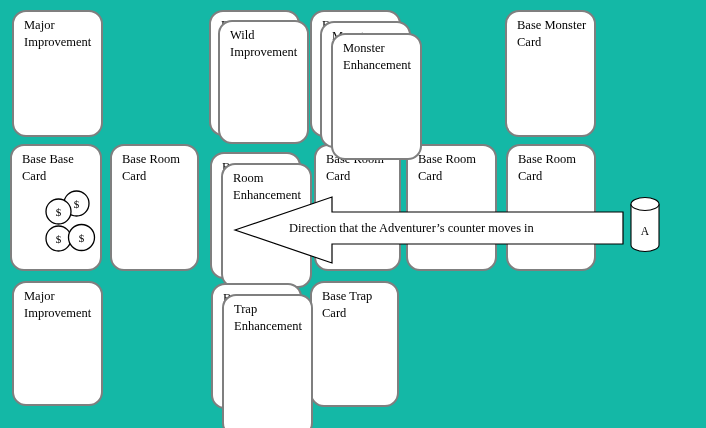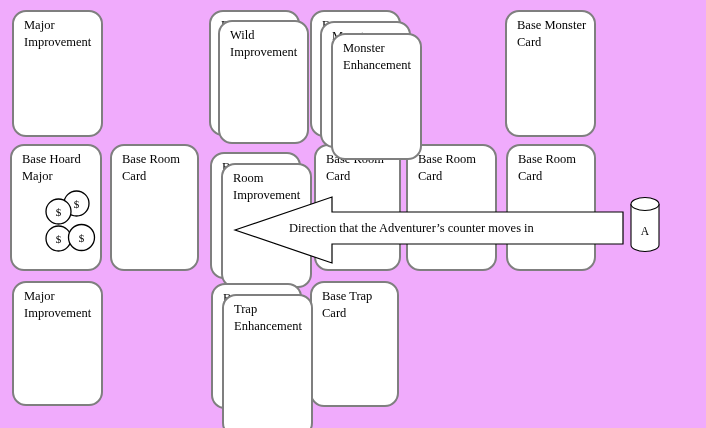--- a/index.html
+++ b/index.html
@@ -1,16 +1,16 @@
 <!DOCTYPE html>
 <html><head>
 <meta charset="utf-8">
 <style>
   html,body{margin:0;padding:0;background:#ffffff;}
-  #page{position:relative;width:706px;height:428px;background:#f0abfc;overflow:hidden;
+  #page{position:relative;width:706px;height:428px;background:#14b8a6;overflow:hidden;
         font-family:"Liberation Serif","DejaVu Serif",serif;color:#000;}
   .card{position:absolute;box-sizing:border-box;background:#ffffff;
         border:2px solid #7f7f7f;border-radius:14px;
         padding:5px 3px 0 10px;font-size:12.5px;line-height:17px;}
   .lbl{display:block;}
   .overlay{position:absolute;left:0;top:0;pointer-events:none;}
   #arrow-label{position:absolute;left:289px;top:221px;z-index:51;
                font-size:12.5px;white-space:nowrap;font-family:Liberation Serif, serif;}
   svg text{font-family:"Liberation Serif","DejaVu Serif",serif;}
 </style>
@@ -38,32 +38,32 @@
   </div>
   <div class="card" style="left:331px;top:33px;width:91px;height:127px;z-index:22">
     <span class="lbl">Monster Enhancement</span>
   </div>
 
   <div class="card" style="left:505px;top:10px;width:91px;height:127px;z-index:20">
     <span class="lbl">Base Monster Card</span>
   </div>
 
   <div class="card" style="left:10px;top:144px;width:92px;height:127px;z-index:10">
-    <span class="lbl">Base Hoard Major</span>
+    <span class="lbl">Base Base Card</span>
   </div>
 
   <div class="card" style="left:110px;top:144px;width:89px;height:127px;z-index:10">
     <span class="lbl">Base Room Card</span>
   </div>
 
   <div class="card" style="left:210px;top:152px;width:91px;height:127px;z-index:11">
     <span class="lbl">Base Room Card</span>
   </div>
   <div class="card" style="left:221px;top:163px;width:91px;height:125px;z-index:12">
-    <span class="lbl">Room Improvement</span>
+    <span class="lbl">Room Enhancement</span>
   </div>
 
   <div class="card" style="left:314px;top:144px;width:87px;height:127px;z-index:10">
     <span class="lbl">Base Room Card</span>
   </div>
 
   <div class="card" style="left:406px;top:144px;width:91px;height:127px;z-index:10">
     <span class="lbl">Base Room Card</span>
   </div>
 

